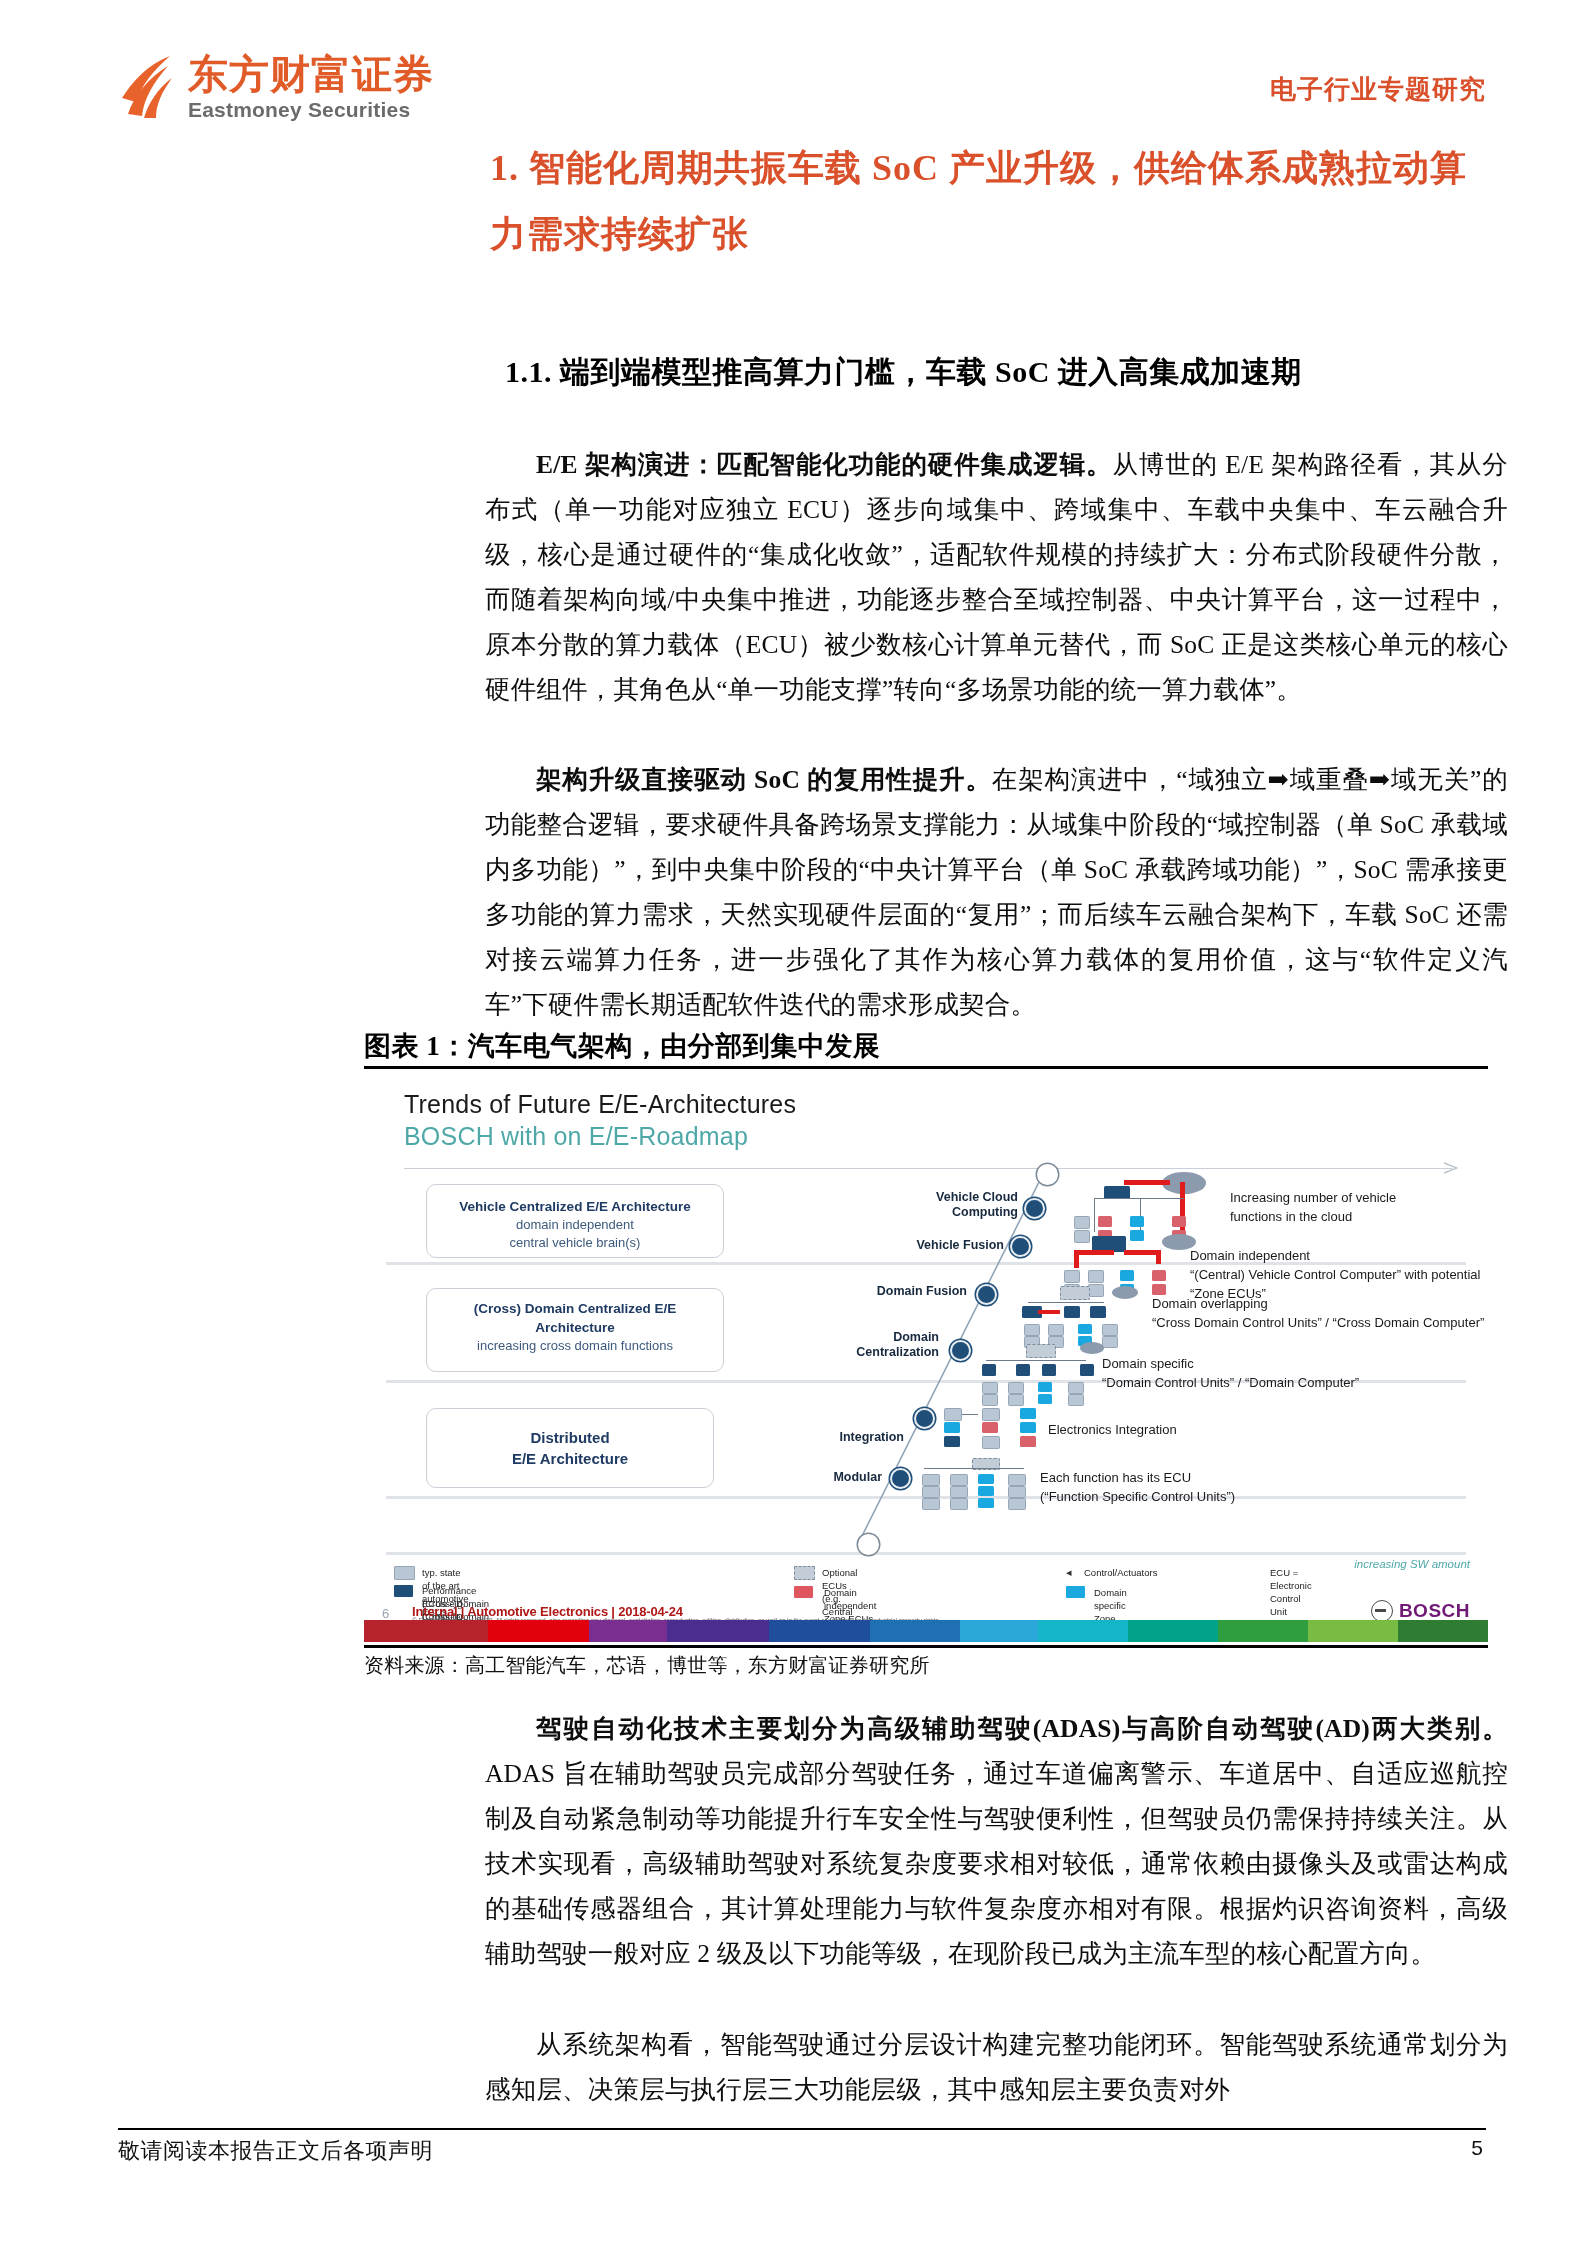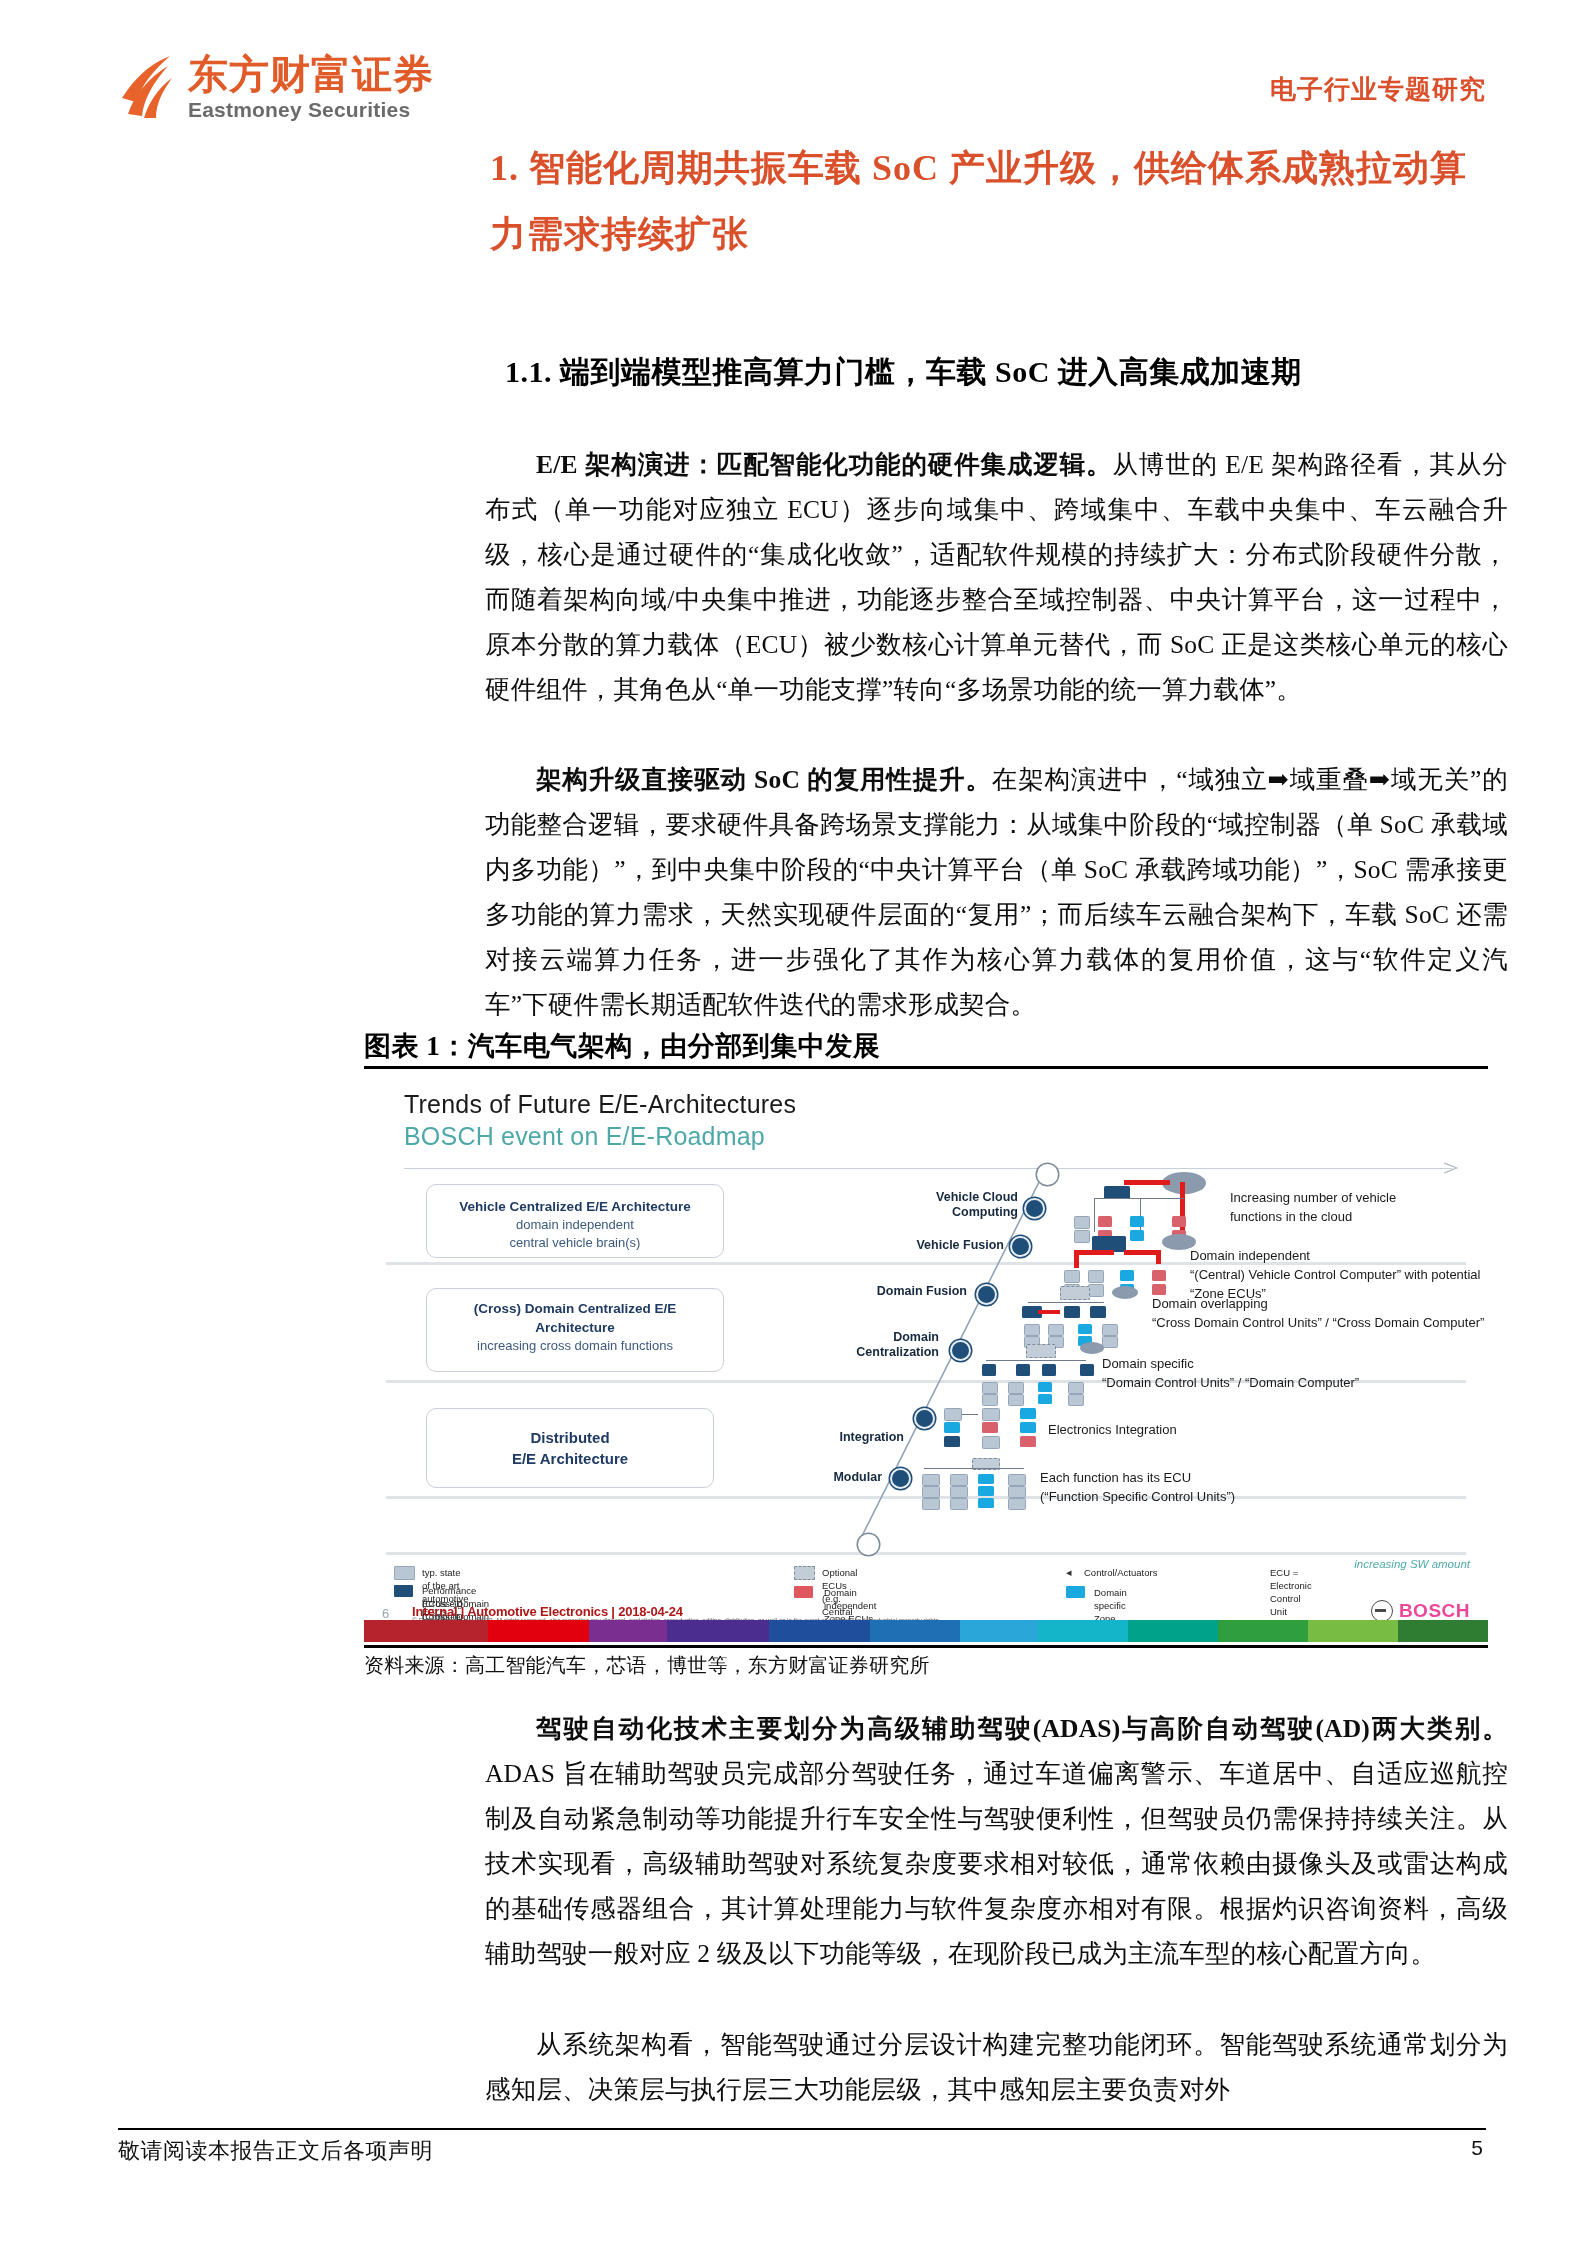--- a/index.html
+++ b/index.html
@@ -349,21 +349,21 @@
     content:'';
     position:absolute;
     left: 3px; top: 7.5px;
     width: 11px; height: 3px;
     background: #4a4a4a;
   }
   .bosch-word {
     font-family:"Liberation Sans", sans-serif;
     font-weight: bold;
     font-size: 19px;
-    color: #ec4899;
+    color: #701a75;
     letter-spacing: 0.5px;
   }
   .color-bar {
     position: absolute;
     left: 0;
     bottom: 0;
     width: 1124px;
     height: 22px;
     display: flex;
   }
@@ -448,21 +448,21 @@
     <p><span class="bold">架构升级直接驱动 SoC 的复用性提升。</span><span>在架构演进中，“域独立➡域重叠➡域无关”的功能整合逻辑，要求硬件具备跨场景支撑能力：从域集中阶段的“域控制器（单 SoC 承载域内多功能）”，到中央集中阶段的“中央计算平台（单 SoC 承载跨域功能）”，SoC 需承接更多功能的算力需求，天然实现硬件层面的“复用”；而后续车云融合架构下，车载 SoC 还需对接云端算力任务，进一步强化了其作为核心算力载体的复用价值，这与“软件定义汽车”下硬件需长期适配软件迭代的需求形成契合。</span></p>
   </div>
 
   <div class="fig-caption">图表 1：汽车电气架构，由分部到集中发展</div>
   <div class="fig-caption-rule"></div>
 
   <div class="figure">
     <div class="fig-inner">
 
       <div class="fig-title">Trends of Future E/E-Architectures</div>
-      <div class="fig-subtitle">BOSCH event on E/E-Roadmap</div>
+      <div class="fig-subtitle">BOSCH with on E/E-Roadmap</div>
 
       <div class="fig-topline"></div>
       <svg class="fig-arrow-head" viewBox="0 0 14 12">
         <path d="M0 1 L13 6 L0 11" fill="none" stroke="#b9c0c8" stroke-width="1.4"></path>
       </svg>
 
       <div class="band-sep s1"></div>
       <div class="band-sep s2"></div>
       <div class="band-sep s3"></div>
       <div class="band-sep s4"></div>

